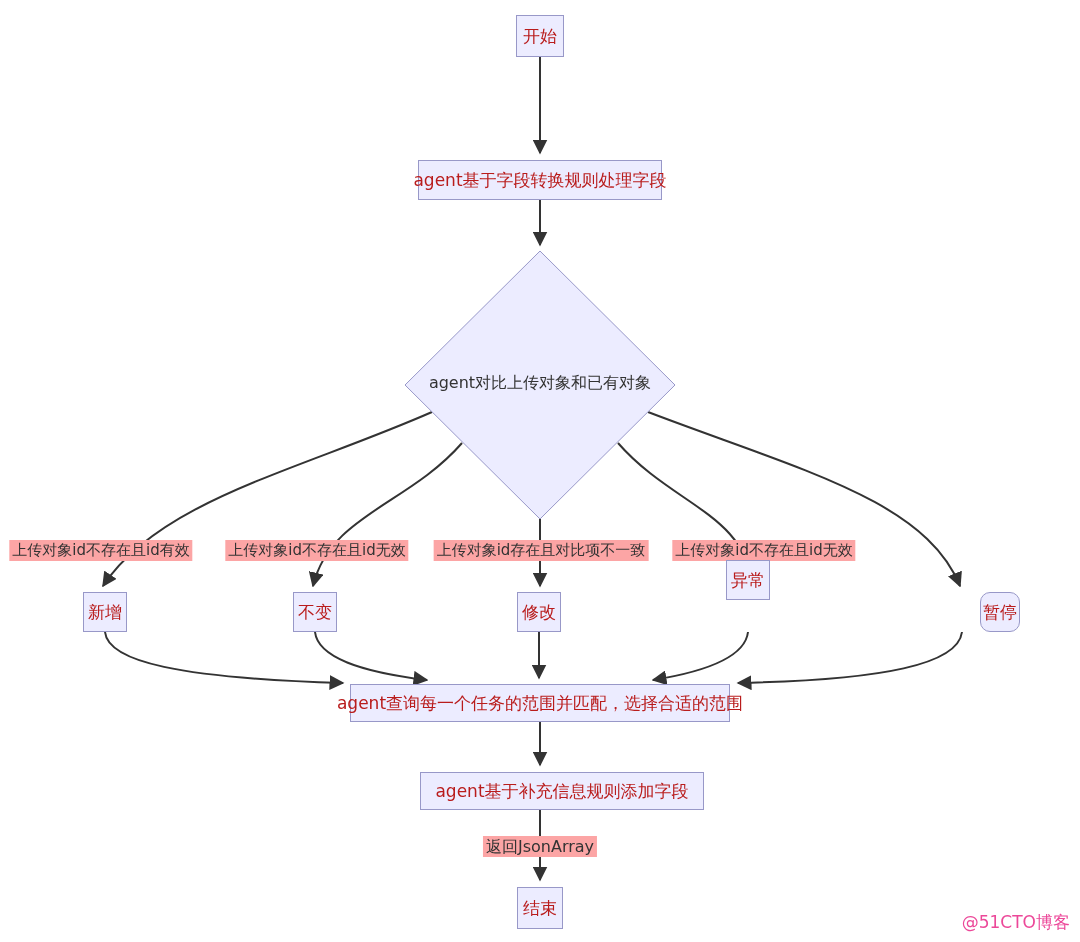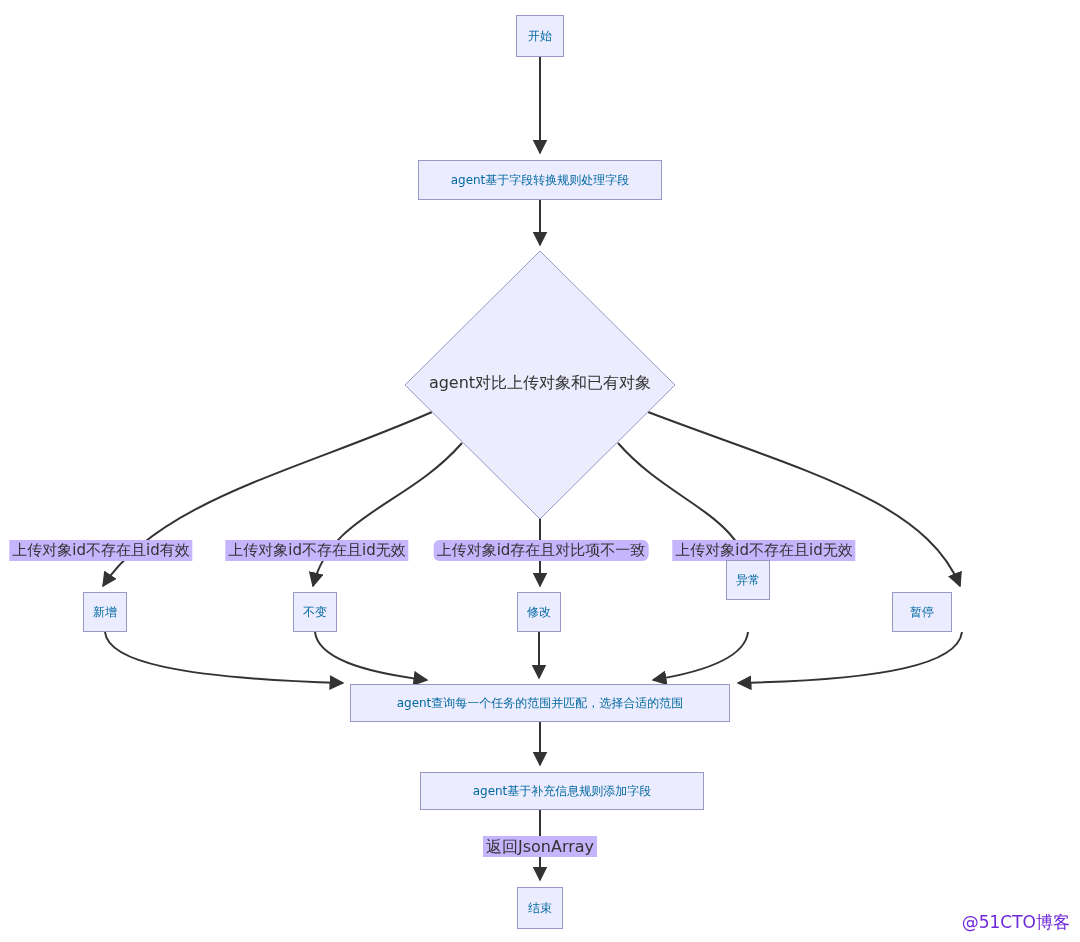--- a/index.html
+++ b/index.html
@@ -11,28 +11,28 @@
     color:#333;
     overflow:hidden;
   }
   #edges{position:absolute;left:0;top:0;z-index:0;}
   .node{
     position:absolute;
     background:#ECECFF;
     border:1px solid #9898C8;
     box-sizing:border-box;
     display:flex;align-items:center;justify-content:center;
-    font-size:12px;color:#0369a1;
+    font-size:17px;color:#b91c1c;
     z-index:2;
     white-space:nowrap;
   }
   .edge-label{
     position:absolute;
     transform:translateX(-50%);
-    background:#c4b5fd;
+    background:#fca5a5;
     color:#333;
     font-size:15px;
     line-height:21px;
     padding:0 3px;
     white-space:nowrap;
     z-index:1;
   }
   .edge-label.big{font-size:16px;}
   .multi-label{
     position:absolute;
@@ -45,21 +45,21 @@
   .multi-label span{background:#E8E8E8;padding:0 3px;}
   .decision-text{
     position:absolute;
     left:405px;top:373px;width:270px;
     text-align:center;font-size:16px;color:#333;
     z-index:2;
   }
   .watermark{
     position:absolute;
     right:10px;bottom:8px;
-    color:#6d28d9;
+    color:#ec4899;
     font-size:17px;
     z-index:3;
   }
 </style>
 </head>
 <body>
 
 <div id="canvas">
 
   <svg id="edges" width="1080" height="942" viewBox="0 0 1080 942">
@@ -98,37 +98,37 @@
   <div class="decision-text">agent对比上传对象和已有对象</div>
 
   <div class="node" style="left:83px;top:592px;width:44px;height:40px;">新增</div>
 
   <div class="node" style="left:293px;top:592px;width:44px;height:40px;">不变</div>
 
   <div class="node" style="left:517px;top:592px;width:44px;height:40px;">修改</div>
 
   <div class="node" style="left:726px;top:560px;width:44px;height:40px;">异常</div>
 
-  <div class="node" style="left:892px;top:592px;width:60px;height:40px;">暂停</div>
+  <div class="node" style="left:980px;top:592px;width:40px;height:40px;border-radius:10px;">暂停</div>
 
   <div class="node" style="left:350px;top:684px;width:380px;height:38px;">agent查询每一个任务的范围并匹配，选择合适的范围</div>
 
   <div class="node" style="left:420px;top:772px;width:284px;height:38px;">agent基于补充信息规则添加字段</div>
 
   <div class="node" style="left:517px;top:887px;width:46px;height:42px;">结束</div>
 
   <div class="multi-label" style="left:540px;top:78px;">
     <br>
   </div>
 
   <div class="edge-label" style="left:101px;top:540px;">上传对象id不存在且id有效</div>
 
   <div class="edge-label" style="left:317px;top:540px;">上传对象id不存在且id无效</div>
 
-  <div class="edge-label" style="left:541px;top:540px;border-radius:6px;">上传对象id存在且对比项不一致</div>
+  <div class="edge-label" style="left:541px;top:540px;">上传对象id存在且对比项不一致</div>
 
   <div class="edge-label" style="left:764px;top:540px;">上传对象id不存在且id无效</div>
 
 
   <div class="edge-label big" style="left:540px;top:836px;">返回JsonArray</div>
 
   <div class="watermark">@51CTO博客</div>
 
 </div>
 

